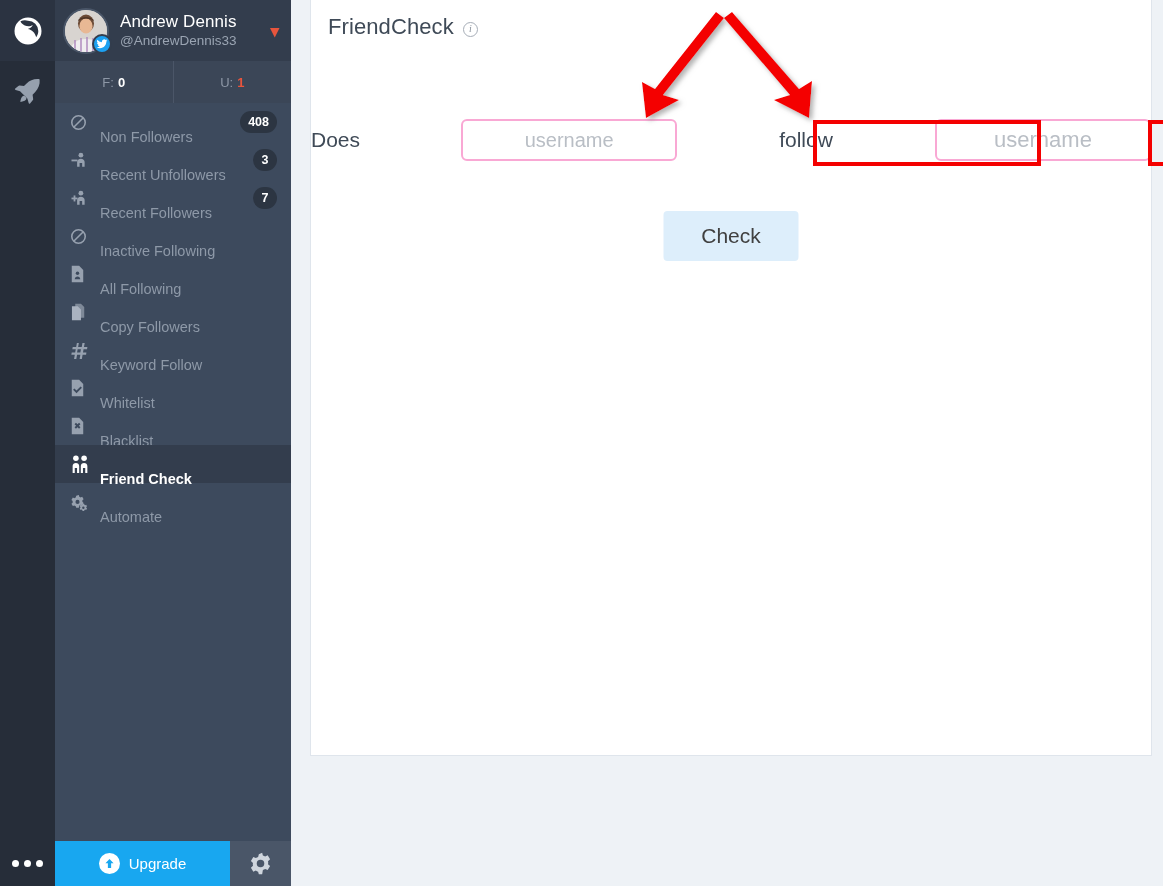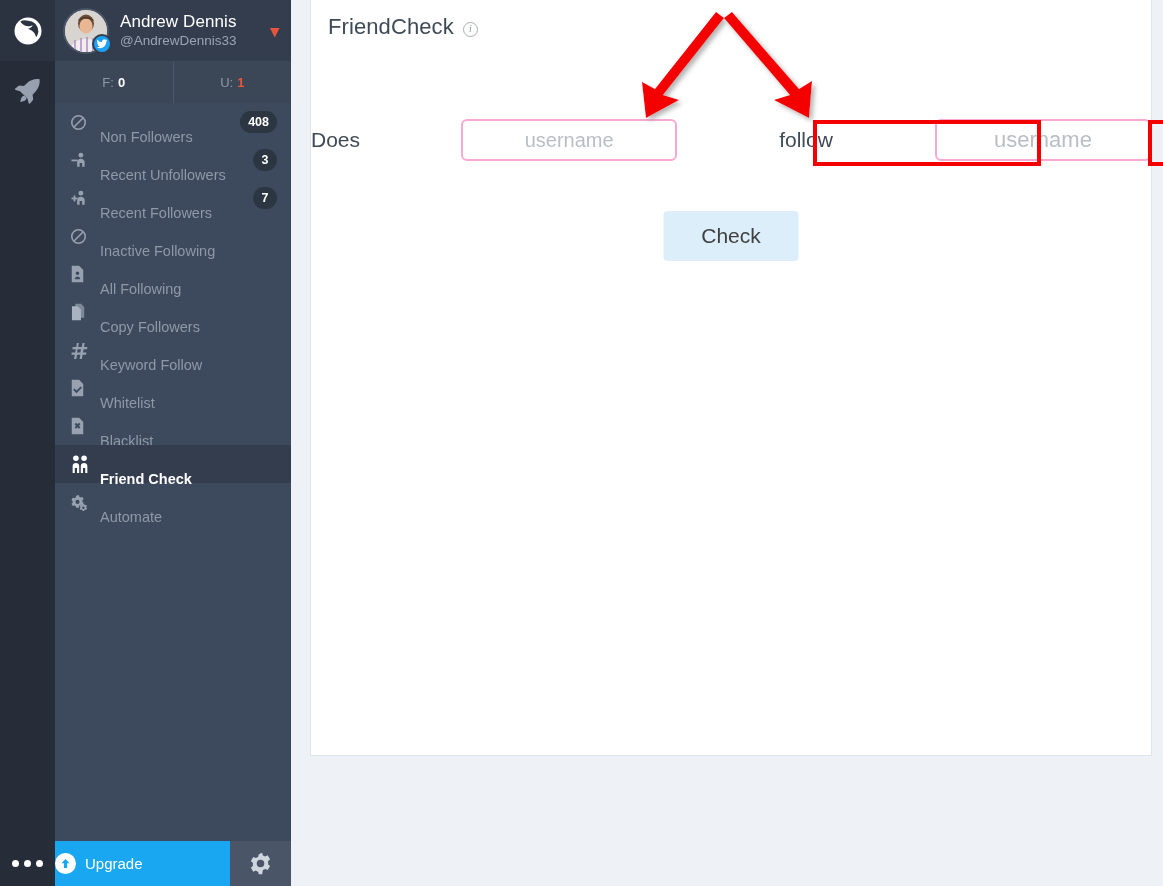--- a/index.html
+++ b/index.html
@@ -96,21 +96,21 @@
     display: flex; align-items: center; justify-content: center; padding: 0 8px;
   }
   .badge.sm { min-width: 24px; padding: 0 6px; }
 
   .sb-bottom {
     height: 45px; display: flex; align-items: stretch;
     background: #333d4d;
   }
   .upgrade {
     flex: 1 1 auto; background: #18a7f0; color: #fff;
-    display: flex; align-items: center; gap: 9px;
+    display: flex; align-items: center; justify-content: center; gap: 9px;
     font-size: 15px; cursor: pointer;
   }
   .up-circle {
     width: 21px; height: 21px; border-radius: 50%; background: #fff;
     display: flex; align-items: center; justify-content: center;
   }
   .gear-btn {
     width: 61px; flex: 0 0 61px; background: #4a5668;
     display: flex; align-items: center; justify-content: center; cursor: pointer;
   }

